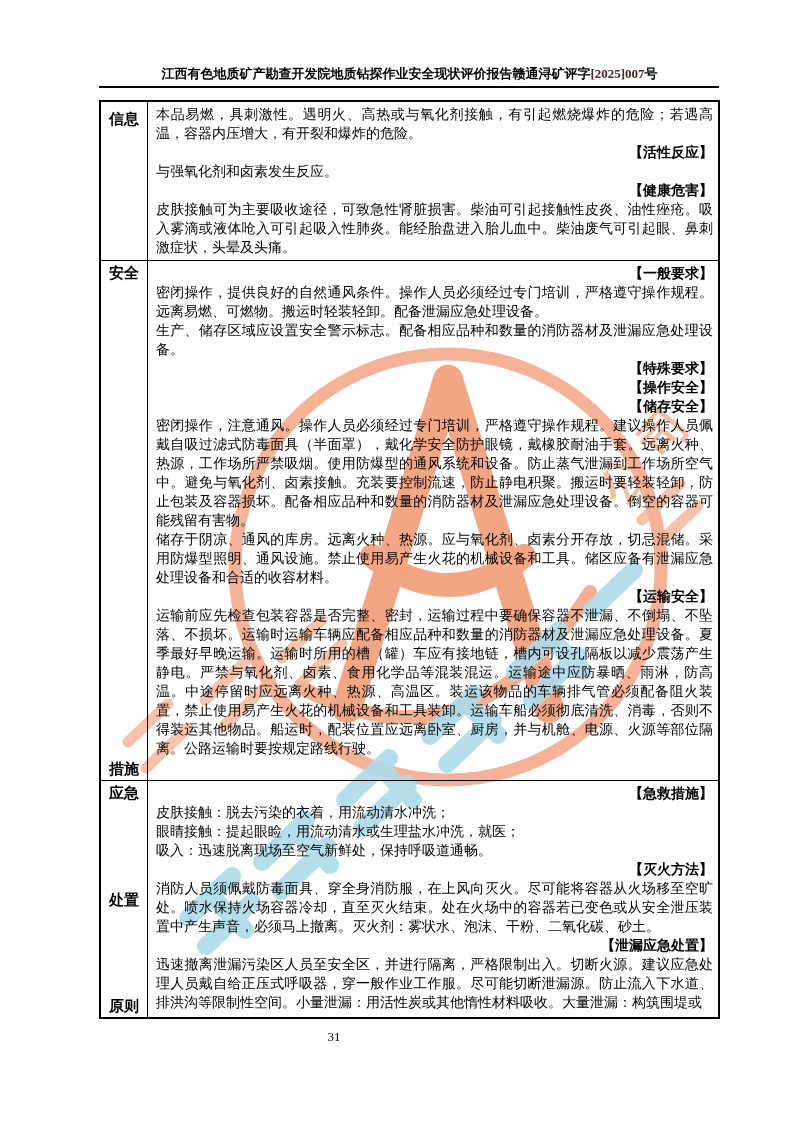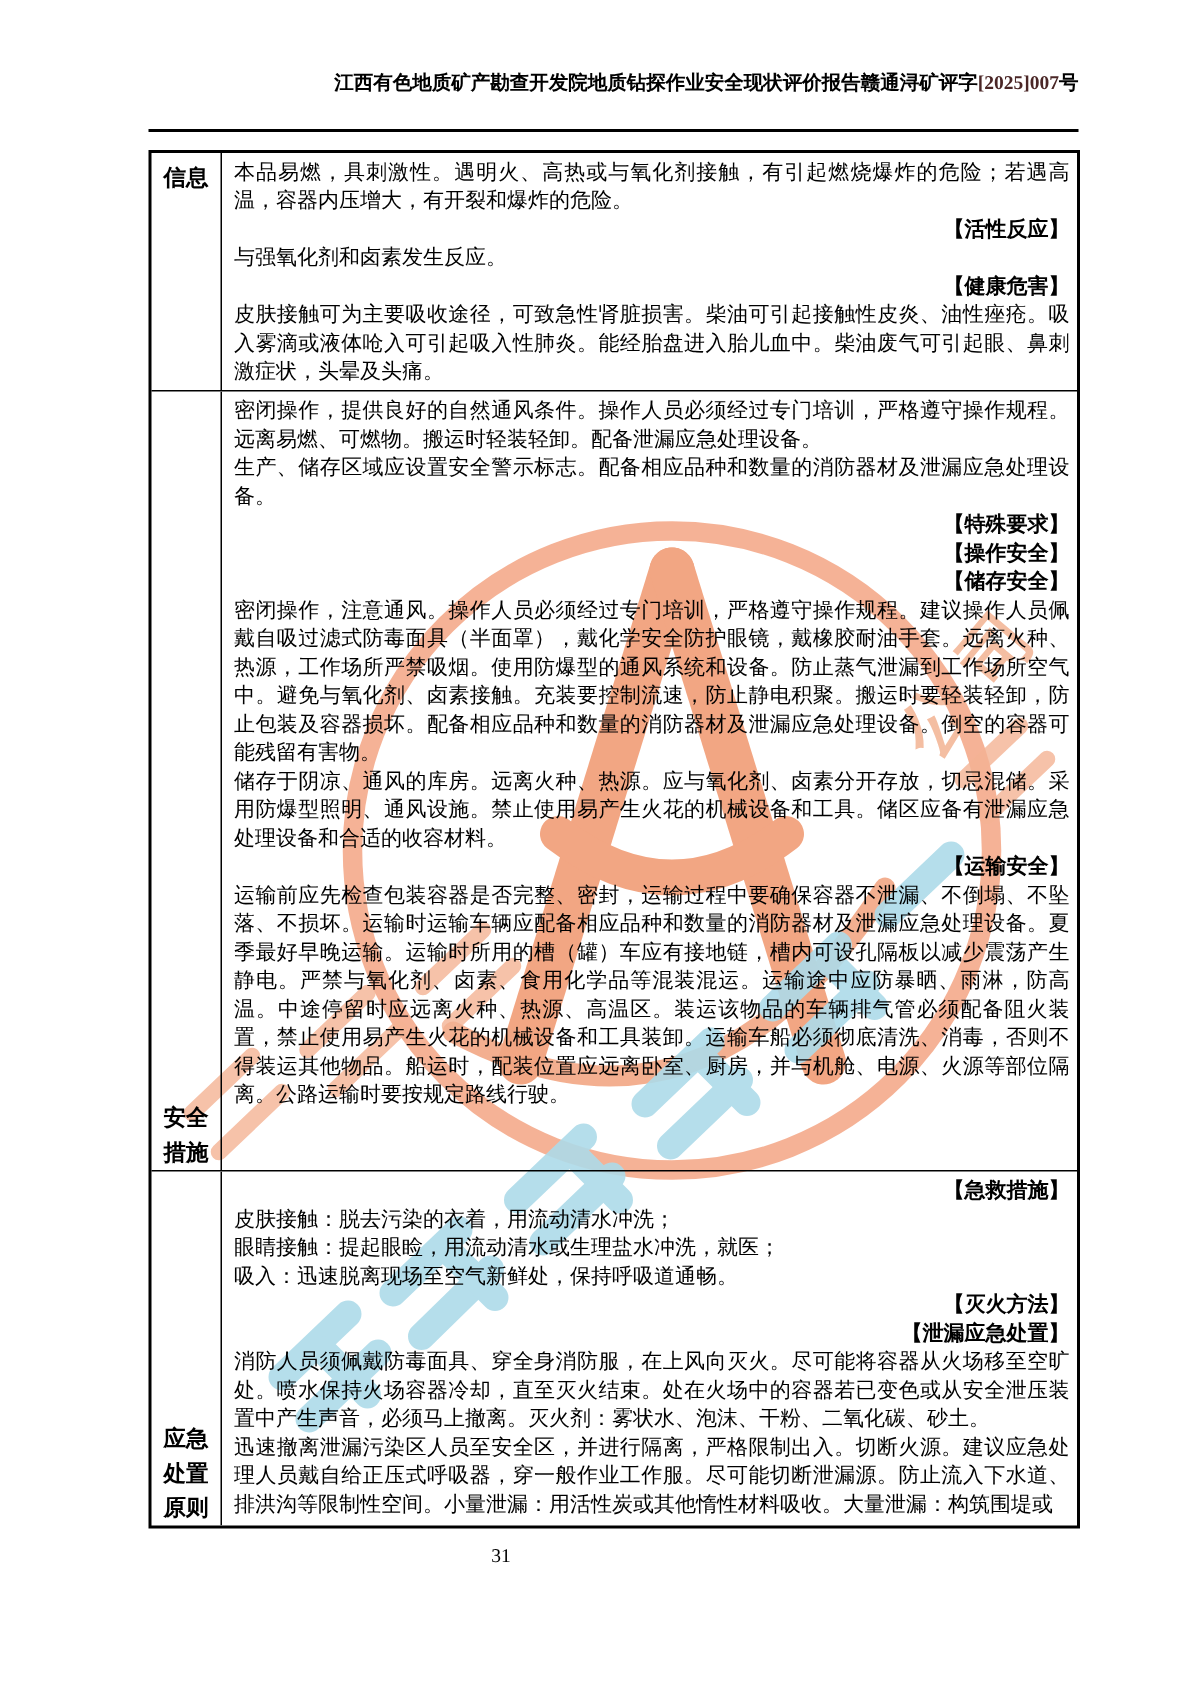--- a/index.html
+++ b/index.html
@@ -8,33 +8,33 @@
        font-family:"Liberation Sans",sans-serif;color:#000;}
   .page{position:absolute;inset:0;width:793px;height:1122px;background:#fff;}
 
   
   .wm{position:absolute;left:0;top:0;z-index:0;pointer-events:none;}
   .wm-frag{position:absolute;left:586px;top:478px;z-index:0;color:#f2ae8c;opacity:.8;
            font-weight:bold;font-size:46px;letter-spacing:16px;white-space:nowrap;
            transform:rotate(-50deg);transform-origin:left top;}
 
   
-  .hdr{position:absolute;left:100px;top:46px;width:619px;display:flex;
-       justify-content:flex-end;align-items:flex-end;font-size:13px;
+  .hdr{position:absolute;left:100px;top:65px;width:619px;display:flex;
+       justify-content:center;align-items:flex-end;font-size:13px;
        font-weight:bold;z-index:2;white-space:nowrap;}
   .doc-num .bracket{font-family:"Liberation Serif",serif;color:#4a2626;}
   .hdr-rule{position:absolute;left:99px;top:86px;width:620px;height:2px;background:#000;z-index:2;}
 
   
   .tbl{position:absolute;left:99px;top:100px;width:621px;border:2px solid #000;z-index:1;}
   .trow{display:flex;border-top:1.5px solid #000;overflow:hidden;}
   .trow:first-child{border-top:none;}
   .trow1{height:158px}.trow2{height:520px}.trow3{height:237px}
   .tlabel{width:47px;flex:0 0 47px;border-right:1.5px solid #000;display:flex;
-          flex-direction:column;align-items:center;justify-content:flex-end;
+          flex-direction:column;align-items:center;justify-content:space-between;
           font-weight:bold;font-size:15px;line-height:23px;}
   .trow1 .tlabel{justify-content:flex-start;padding-top:5px;}
   .tcontent{flex:1;padding:3px 5px 0 8px;font-size:14px;line-height:19px;
             overflow:hidden;text-align:justify;}
   .para{text-align:justify;}
   .para.heading{font-weight:bold;text-align:right;}
 
   .footer{position:absolute;top:1029px;left:0;width:668px;text-align:center;
           font-size:13px;font-family:"Liberation Serif",serif;z-index:2;}
 </style>
@@ -102,20 +102,21 @@
           <div class="para heading">【健康危害】</div>
           <div class="para">皮肤接触可为主要吸收途径，可致急性肾脏损害。柴油可引起接触性皮炎、油性痤疮。吸入雾滴或液体呛入可引起吸入性肺炎。能经胎盘进入胎儿血中。柴油废气可引起眼、鼻刺激症状，头晕及头痛。</div>
         </div>
       </div>
       <div class="trow trow2">
         <div class="tlabel">
           <div>安全</div>
           <div>措施</div>
         </div>
         <div class="tcontent">
+          <div class="para heading">【一般要求】</div>
           <div class="para">密闭操作，提供良好的自然通风条件。操作人员必须经过专门培训，严格遵守操作规程。远离易燃、可燃物。搬运时轻装轻卸。配备泄漏应急处理设备。</div>
           <div class="para">生产、储存区域应设置安全警示标志。配备相应品种和数量的消防器材及泄漏应急处理设备。</div>
           <div class="para heading">【特殊要求】</div>
           <div class="para heading">【操作安全】</div>
           <div class="para heading">【储存安全】</div>
           <div class="para">密闭操作，注意通风。操作人员必须经过专门培训，严格遵守操作规程。建议操作人员佩戴自吸过滤式防毒面具（半面罩），戴化学安全防护眼镜，戴橡胶耐油手套。远离火种、热源，工作场所严禁吸烟。使用防爆型的通风系统和设备。防止蒸气泄漏到工作场所空气中。避免与氧化剂、卤素接触。充装要控制流速，防止静电积聚。搬运时要轻装轻卸，防止包装及容器损坏。配备相应品种和数量的消防器材及泄漏应急处理设备。倒空的容器可能残留有害物。</div>
           <div class="para">储存于阴凉、通风的库房。远离火种、热源。应与氧化剂、卤素分开存放，切忌混储。采用防爆型照明、通风设施。禁止使用易产生火花的机械设备和工具。储区应备有泄漏应急处理设备和合适的收容材料。</div>
           <div class="para heading">【运输安全】</div>
           <div class="para">运输前应先检查包装容器是否完整、密封，运输过程中要确保容器不泄漏、不倒塌、不坠落、不损坏。运输时运输车辆应配备相应品种和数量的消防器材及泄漏应急处理设备。夏季最好早晚运输。运输时所用的槽（罐）车应有接地链，槽内可设孔隔板以减少震荡产生静电。严禁与氧化剂、卤素、食用化学品等混装混运。运输途中应防暴晒、雨淋，防高温。中途停留时应远离火种、热源、高温区。装运该物品的车辆排气管必须配备阻火装置，禁止使用易产生火花的机械设备和工具装卸。运输车船必须彻底清洗、消毒，否则不得装运其他物品。船运时，配装位置应远离卧室、厨房，并与机舱、电源、火源等部位隔离。公路运输时要按规定路线行驶。</div>
         </div>
@@ -125,21 +126,21 @@
           <div>应急</div>
           <div>处置</div>
           <div>原则</div>
         </div>
         <div class="tcontent">
           <div class="para heading">【急救措施】</div>
           <div class="para">皮肤接触：脱去污染的衣着，用流动清水冲洗；</div>
           <div class="para">眼睛接触：提起眼睑，用流动清水或生理盐水冲洗，就医；</div>
           <div class="para">吸入：迅速脱离现场至空气新鲜处，保持呼吸道通畅。</div>
           <div class="para heading">【灭火方法】</div>
+          <div class="para">消防人员须佩戴防毒面具、穿全身消防服，在上风向灭火。尽可能将容器从火场移至空旷处。喷水保持火场容器冷却，直至灭火结束。处在火场中的容器若已变色或从安全泄压装置中产生声音，必须马上撤离。灭火剂：雾状水、泡沫、干粉、二氧化碳、砂土。</div>
           <div class="para heading">【泄漏应急处置】</div>
-          <div class="para">消防人员须佩戴防毒面具、穿全身消防服，在上风向灭火。尽可能将容器从火场移至空旷处。喷水保持火场容器冷却，直至灭火结束。处在火场中的容器若已变色或从安全泄压装置中产生声音，必须马上撤离。灭火剂：雾状水、泡沫、干粉、二氧化碳、砂土。</div>
           <div class="para">迅速撤离泄漏污染区人员至安全区，并进行隔离，严格限制出入。切断火源。建议应急处理人员戴自给正压式呼吸器，穿一般作业工作服。尽可能切断泄漏源。防止流入下水道、排洪沟等限制性空间。小量泄漏：用活性炭或其他惰性材料吸收。大量泄漏：构筑围堤或</div>
         </div>
       </div>
     </div>
 
   <div class="footer">31</div>
 </div>
 
 </body></html>

